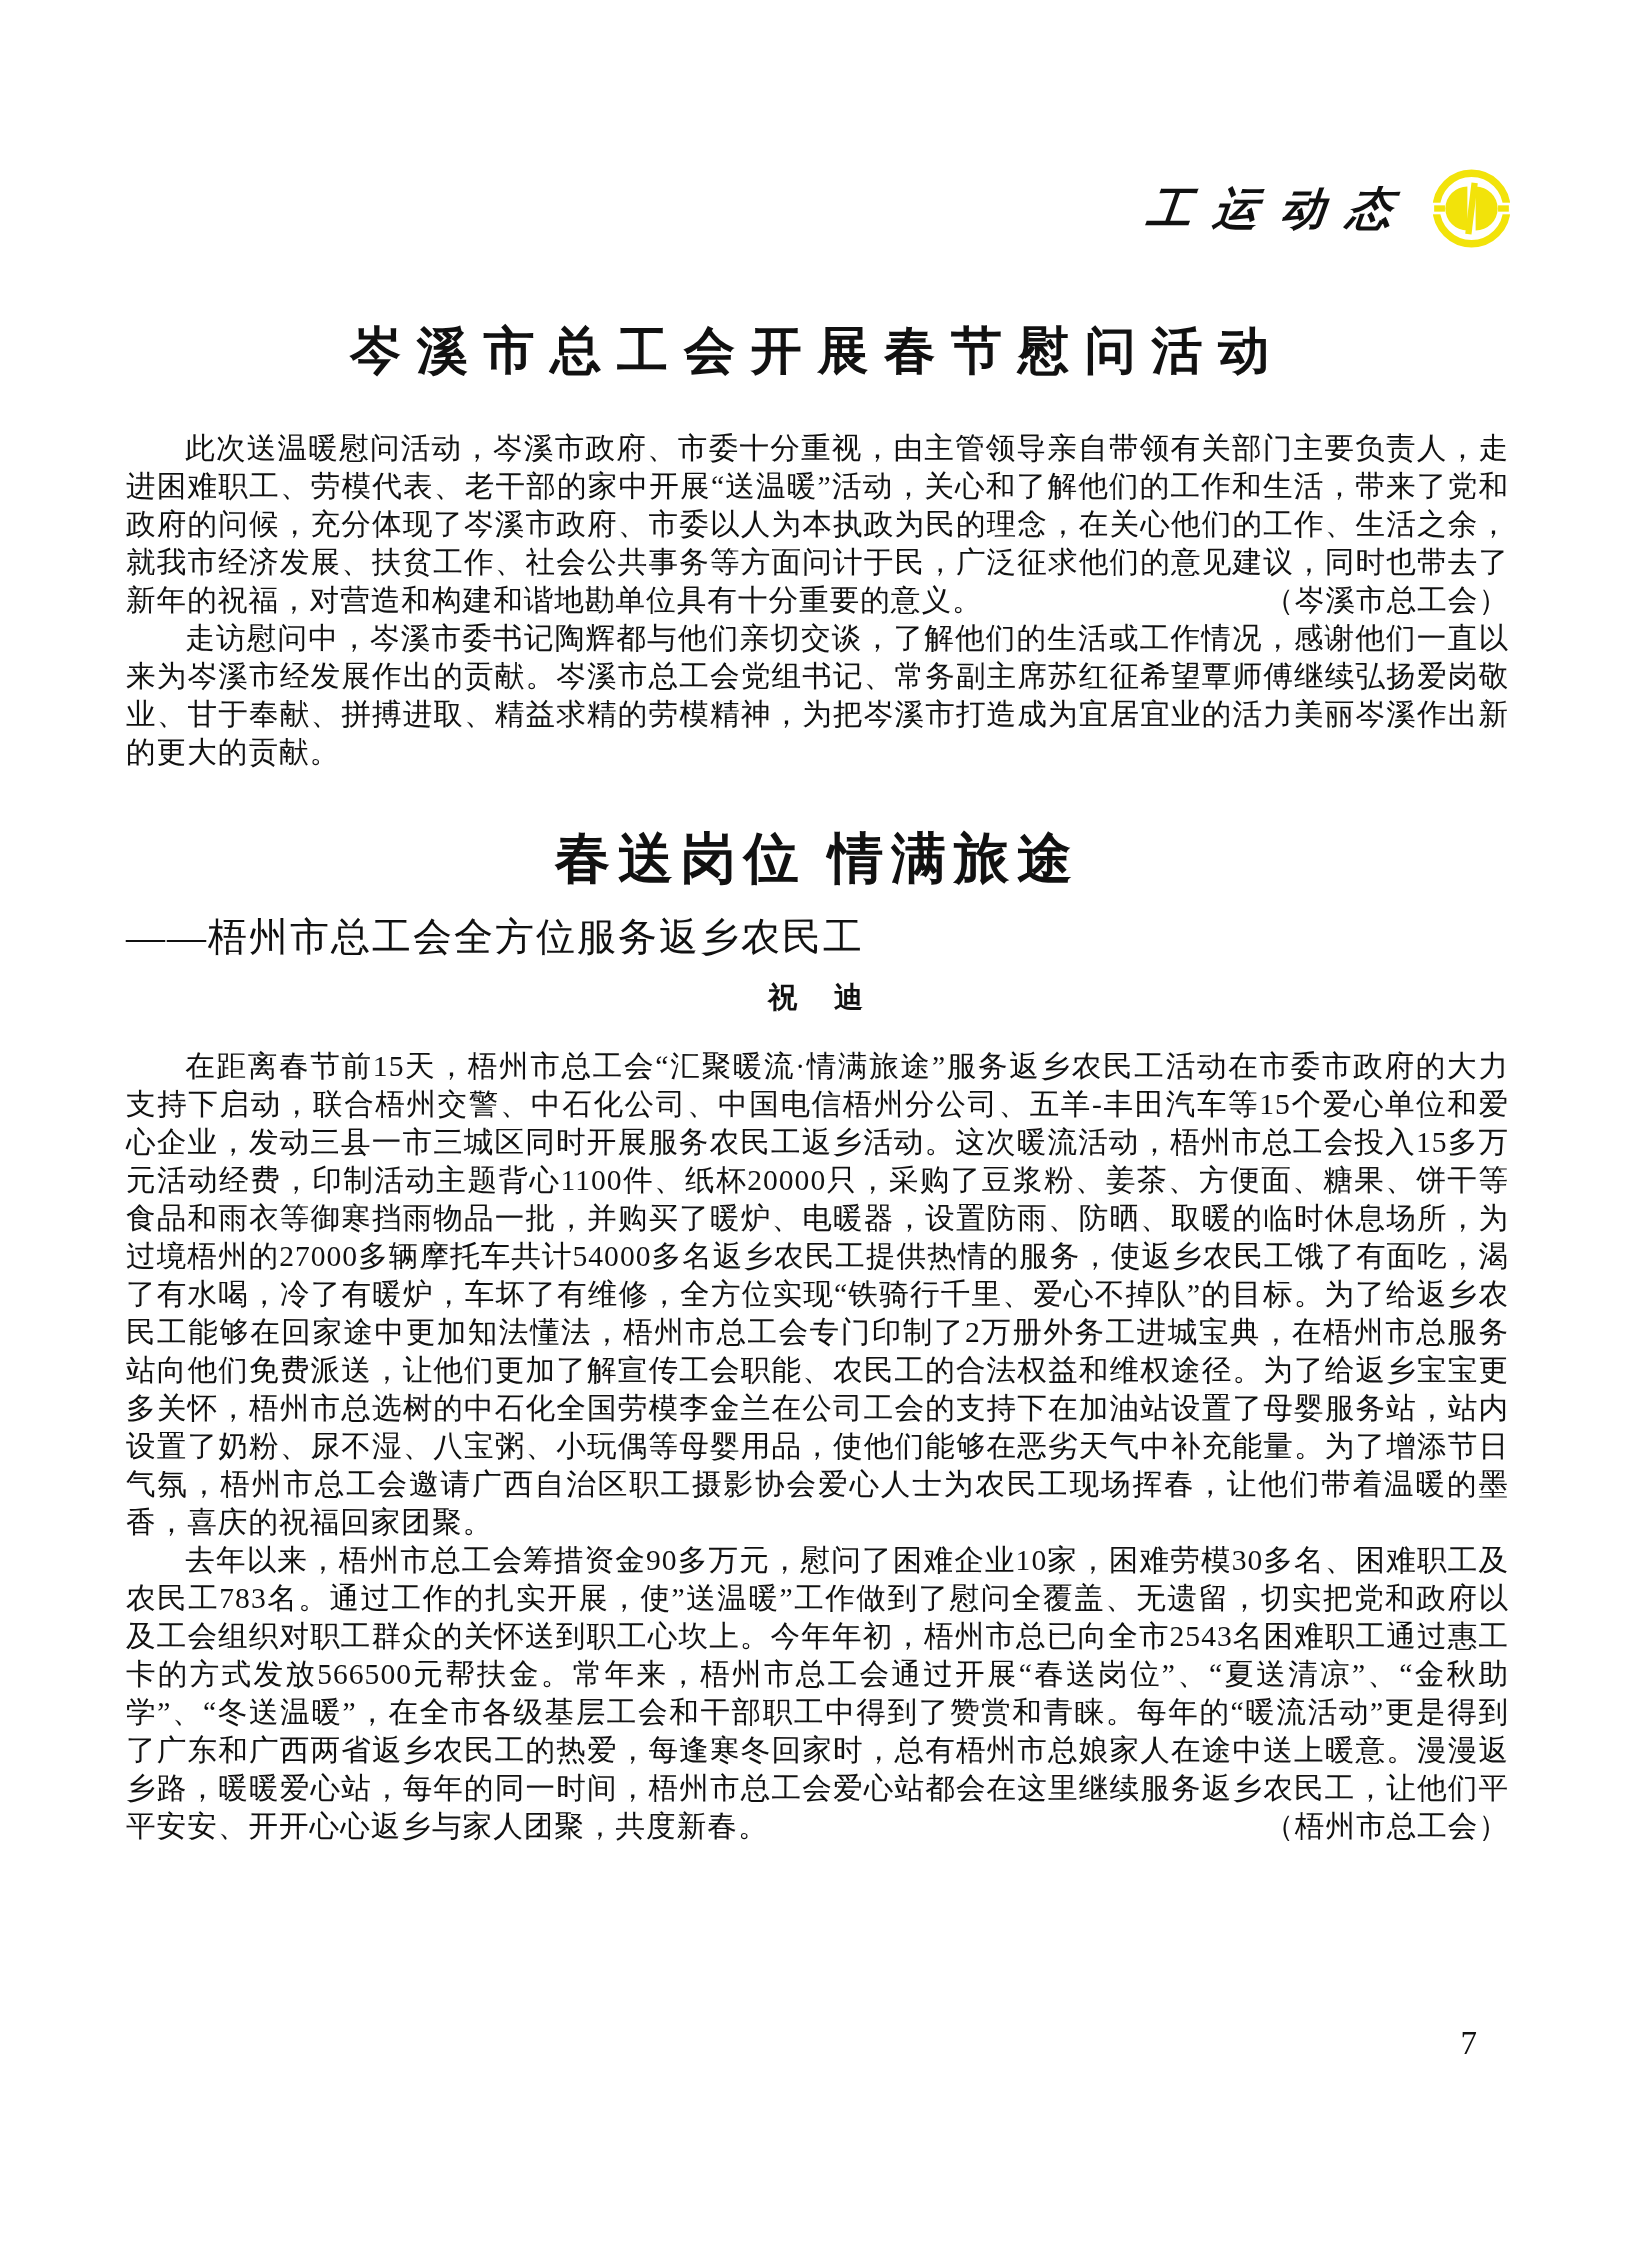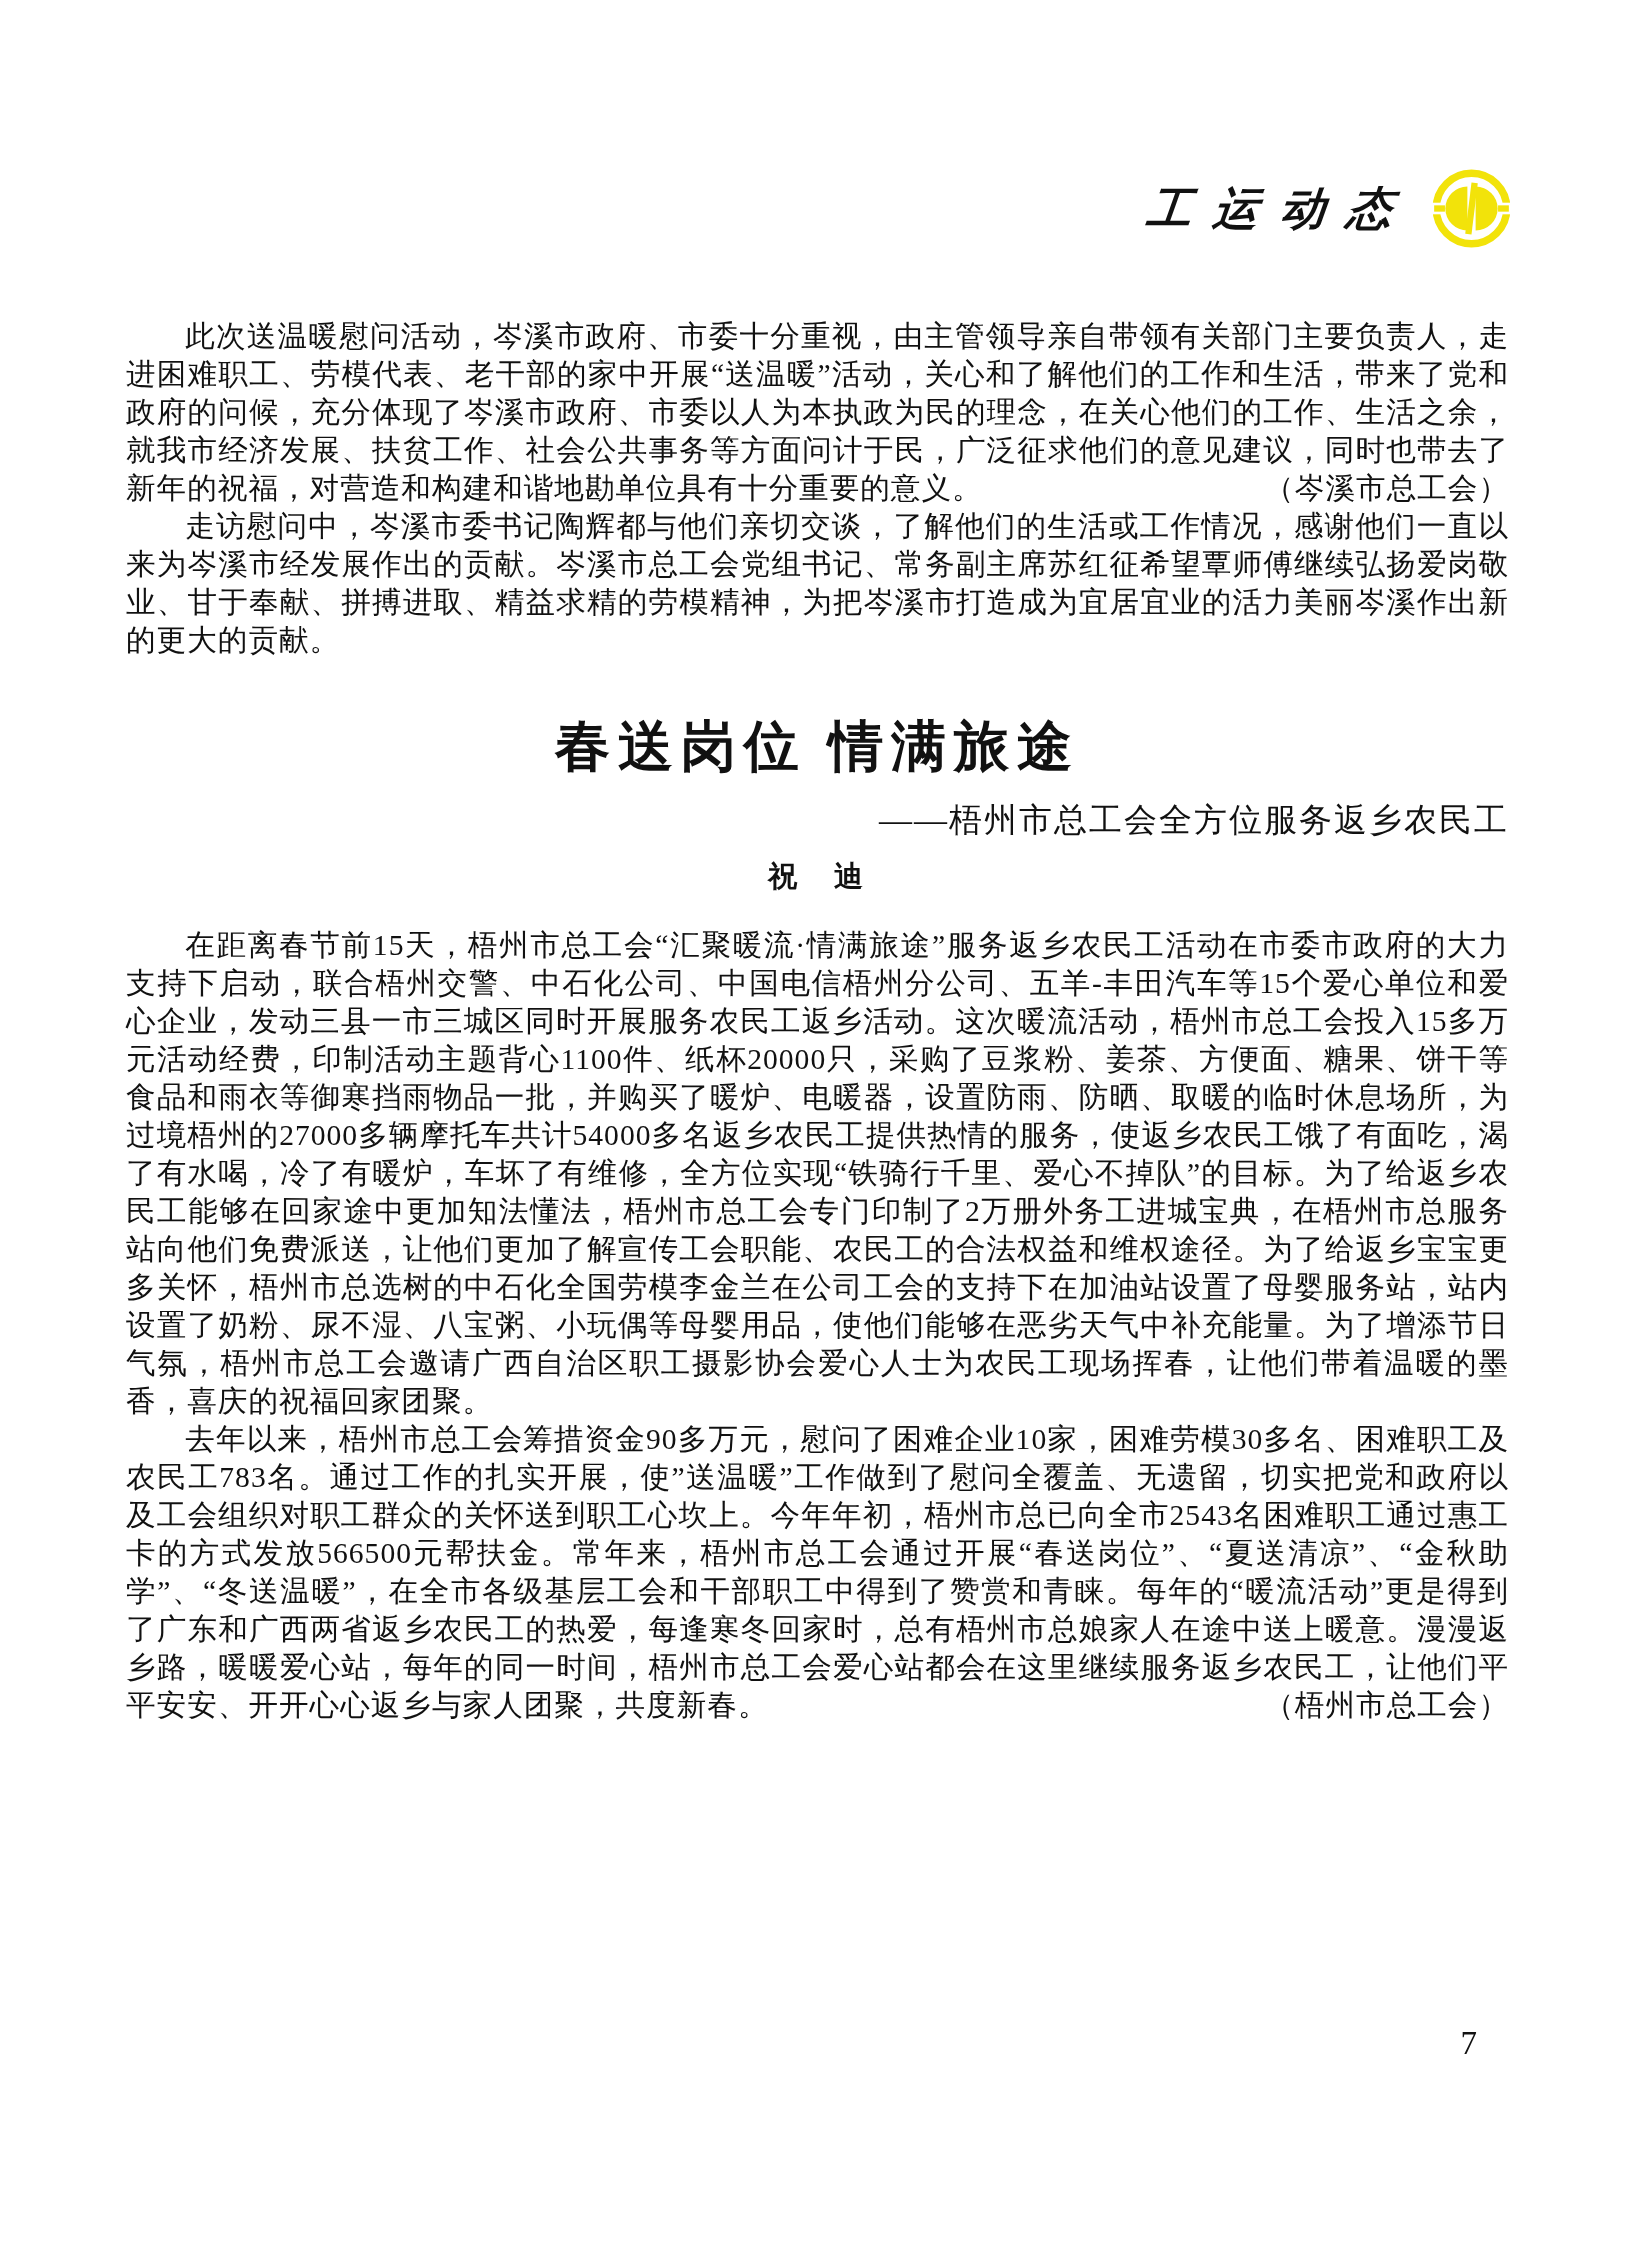--- a/index.html
+++ b/index.html
@@ -59,22 +59,22 @@
   
   .article2-title{
     margin:51px 0 13.8px 0;
     text-align:center;
     font-size:55px;
     font-weight:bold;
     letter-spacing:7.9px;
     white-space:nowrap;
   }
   .article2-subtitle{
-    text-align:right;
-    font-size:33px;
+    text-align:left;
+    font-size:39px;
     letter-spacing:2px;
     margin:0 0 13.8px 0;
   }
   .article2-author{
     text-align:center;
     font-size:29px;
     font-weight:bold;
     letter-spacing:3.9px;
     margin:0 0 29.6px 0;
   }
@@ -107,20 +107,21 @@
         <path d="M55,23.5 a26.5,26.5 0 0,1 0,53 z" fill="#F2E30A"></path>
 
         <rect x="46.2" y="19" width="7.6" height="62" fill="#F2E30A" transform="rotate(7 50 50)"></rect>
       </svg>
     </span>
   </div>
 
   <div class="content">
 
     <article>
+      <h1 class="article1-title">岑溪市总工会开展春节慰问活动</h1>
       <p class="body">
         <span>此次送温暖慰问活动，岑溪市政府、市委十分重视，由主管领导亲自带领有关部门主要负责人，走进困难职工、劳模代表、老干部的家中开展“送温暖”活动，关心和了解他们的工作和生活，带来了党和政府的问候，充分体现了岑溪市政府、市委以人为本执政为民的理念，在关心他们的工作、生活之余，就我市经济发展、扶贫工作、社会公共事务等方面问计于民，广泛征求他们的意见建议，同时也带去了新年的祝福，对营造和构建和谐地勘单位具有十分重要的意义。</span>
         <span class="attribution">（岑溪市总工会）</span>
       </p>
       <p class="body">
         <span>走访慰问中，岑溪市委书记陶辉都与他们亲切交谈，了解他们的生活或工作情况，感谢他们一直以来为岑溪市经发展作出的贡献。岑溪市总工会党组书记、常务副主席苏红征希望覃师傅继续弘扬爱岗敬业、甘于奉献、拼搏进取、精益求精的劳模精神，为把岑溪市打造成为宜居宜业的活力美丽岑溪作出新的更大的贡献。</span>
       </p>
     </article>
 
     <article>

